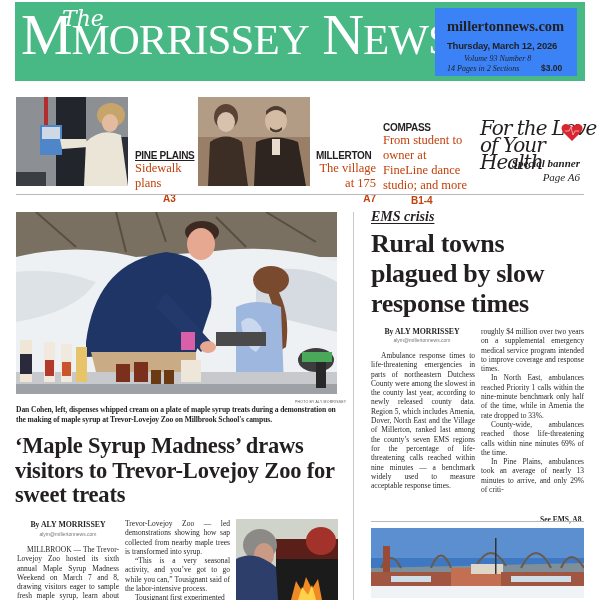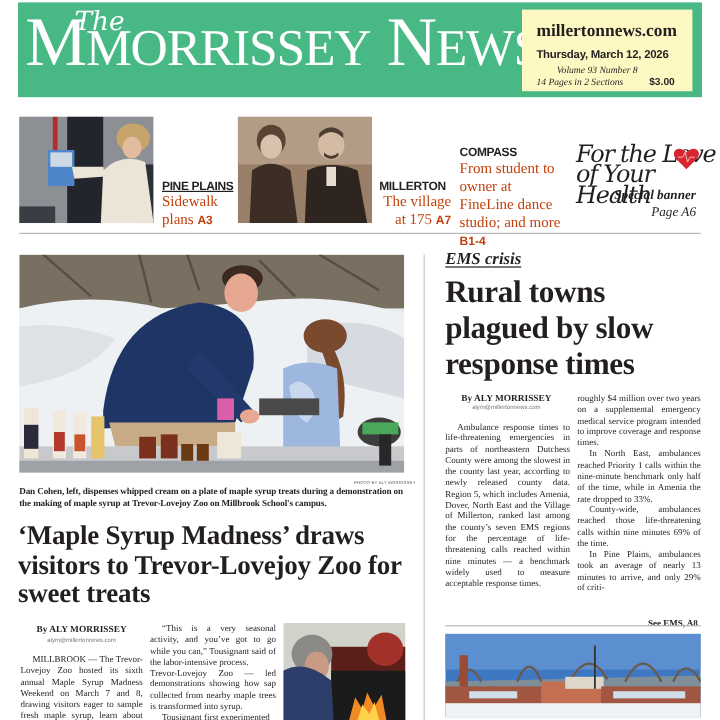--- a/index.html
+++ b/index.html
@@ -5,32 +5,32 @@
   * { box-sizing: border-box; margin: 0; padding: 0; }
   html, body { width: 600px; height: 600px; overflow: hidden; background: #ffffff; }
   body { position: relative; font-family: "Liberation Serif", "DejaVu Serif", serif; color: #231f20; }
 
   
   .masthead { position: absolute; left: 15px; top: 2px; width: 570px; height: 79px; background: #48b985; }
   .mast-the { position: absolute; left: 47px; top: 4px; font-size: 22px; font-style: italic; font-weight: normal; color: #fff; font-family: "DejaVu Serif", serif; }
   .mast-name { position: absolute; left: 6px; top: 4px; font-size: 58px; line-height: 58px; color: #fff; letter-spacing: -1px; font-family: "Liberation Serif", serif; }
   .mast-name .small { font-size: 43px; }
   .mast-tag { position: absolute; left: 5px; top: 62px; font-size: 12.5px; font-style: italic; font-weight: bold; color: #ffffff; white-space: nowrap; }
-  .mast-box { position: absolute; left: 420px; top: 6px; width: 142px; height: 68px; background: #fef9c3; }
+  .mast-box { position: absolute; left: 420px; top: 6px; width: 142px; height: 68px; background: #3b82f6; }
   .mast-url { position: absolute; left: 12px; top: 10px; font-size: 14.5px; font-weight: bold; color: #231f20; }
   .mast-date { position: absolute; left: 12px; top: 32px; font-size: 9.5px; font-weight: bold; font-family: "Liberation Sans", sans-serif; color: #231f20; letter-spacing: -0.2px; }
   .mast-vol { position: absolute; left: 12px; top: 46px; font-size: 8px; font-style: italic; color: #231f20; margin-left: 17px; }
   .mast-pages { position: absolute; left: 12px; top: 56px; font-size: 8px; font-style: italic; color: #231f20; }
   .mast-price { position: absolute; left: 106px; top: 55px; font-size: 8.5px; font-weight: bold; font-family: "Liberation Sans", sans-serif; color: #231f20; }
 
   
   .teaser-img { position: absolute; overflow: hidden; }
   .teaser-label { position: absolute; font-family: "Liberation Sans", sans-serif; font-weight: bold; font-size: 10px; color: #231f20; letter-spacing: -0.3px; }
   .teaser-text { position: absolute; font-size: 12.5px; line-height: 15px; color: #c2410c; }
-  .teaser-text b { font-family: "Liberation Sans", sans-serif; font-size: 10px; }
+  .teaser-text b { font-family: "Liberation Sans", sans-serif; font-size: 10px; margin-left: 28px; }
   .hr { position: absolute; height: 1px; background: #b8b8b8; }
 
   
   .health-script { position: absolute; left: 480px; top: 120px; font-size: 20px; line-height: 17px; font-style: italic; font-family: "DejaVu Serif", serif; color: #231f20; letter-spacing: -1px; }
   .heart { position: absolute; left: 561px; top: 122px; width: 22px; height: 20px; }
   .health-sub { position: absolute; left: 480px; width: 100px; text-align: right; font-size: 11px; font-style: italic; font-weight: bold; color: #231f20; }
 
   
   .main-photo { position: absolute; left: 16px; top: 212px; width: 321px; height: 182px; overflow: hidden; }
   .credit { position: absolute; left: 295px; top: 400px; font-size: 3.5px; font-family: "Liberation Sans", sans-serif; color: #555; letter-spacing: 0.2px; }
@@ -169,22 +169,22 @@
 <div class="credit">PHOTO BY ALY MORRISSEY</div>
 <div class="caption">Dan Cohen, left, dispenses whipped cream on a plate of maple syrup treats during a demonstration on the making of maple syrup at Trevor-Lovejoy Zoo on Millbrook School's campus.</div>
 <div class="headline-maple">‘Maple Syrup Madness’ draws visitors to Trevor-Lovejoy Zoo for sweet treats</div>
 
 <div class="byline" style="left:18px;top:520px;width:100px;">By ALY MORRISSEY</div>
 <div class="email" style="left:18px;top:531px;width:100px;">alym@millertonnews.com</div>
 <div class="body-col" style="left:17px;top:545px;width:102px;">
   <p>MILLBROOK — The Trevor-Lovejoy Zoo hosted its sixth annual Maple Syrup Madness Weekend on March 7 and 8, drawing visitors eager to sample fresh maple syrup, learn about the sugaring process</p>
 </div>
 <div class="body-col" style="left:125px;top:519px;width:105px;">
+  <p style="text-indent:0">Trevor-Lovejoy Zoo — led demonstrations showing how sap collected from nearby maple trees is transformed into syrup.</p>
   <p>“This is a very seasonal activity, and you’ve got to go while you can,” Tousignant said of the labor-intensive process.</p>
-  <p style="text-indent:0">Trevor-Lovejoy Zoo — led demonstrations showing how sap collected from nearby maple trees is transformed into syrup.</p>
   <p>Tousignant first experimented</p>
 </div>
 <div class="photo-bottom">
   <svg width="102" height="81" viewBox="0 0 102 81">
     <rect width="102" height="81" fill="#cfd3c9"></rect>
     <rect x="40" y="20" width="62" height="61" fill="#5b1f1a"></rect>
     <ellipse cx="85" cy="22" rx="15" ry="14" fill="#a3332a"></ellipse>
     <rect x="40" y="40" width="62" height="41" fill="#1b1b1b"></rect>
     <path d="M55 81 L60 62 L66 72 L70 58 L76 70 L82 60 L86 81 Z" fill="#f08a24"></path>
     <path d="M62 81 L66 68 L72 76 L76 66 L80 81 Z" fill="#ffd24a"></path>

